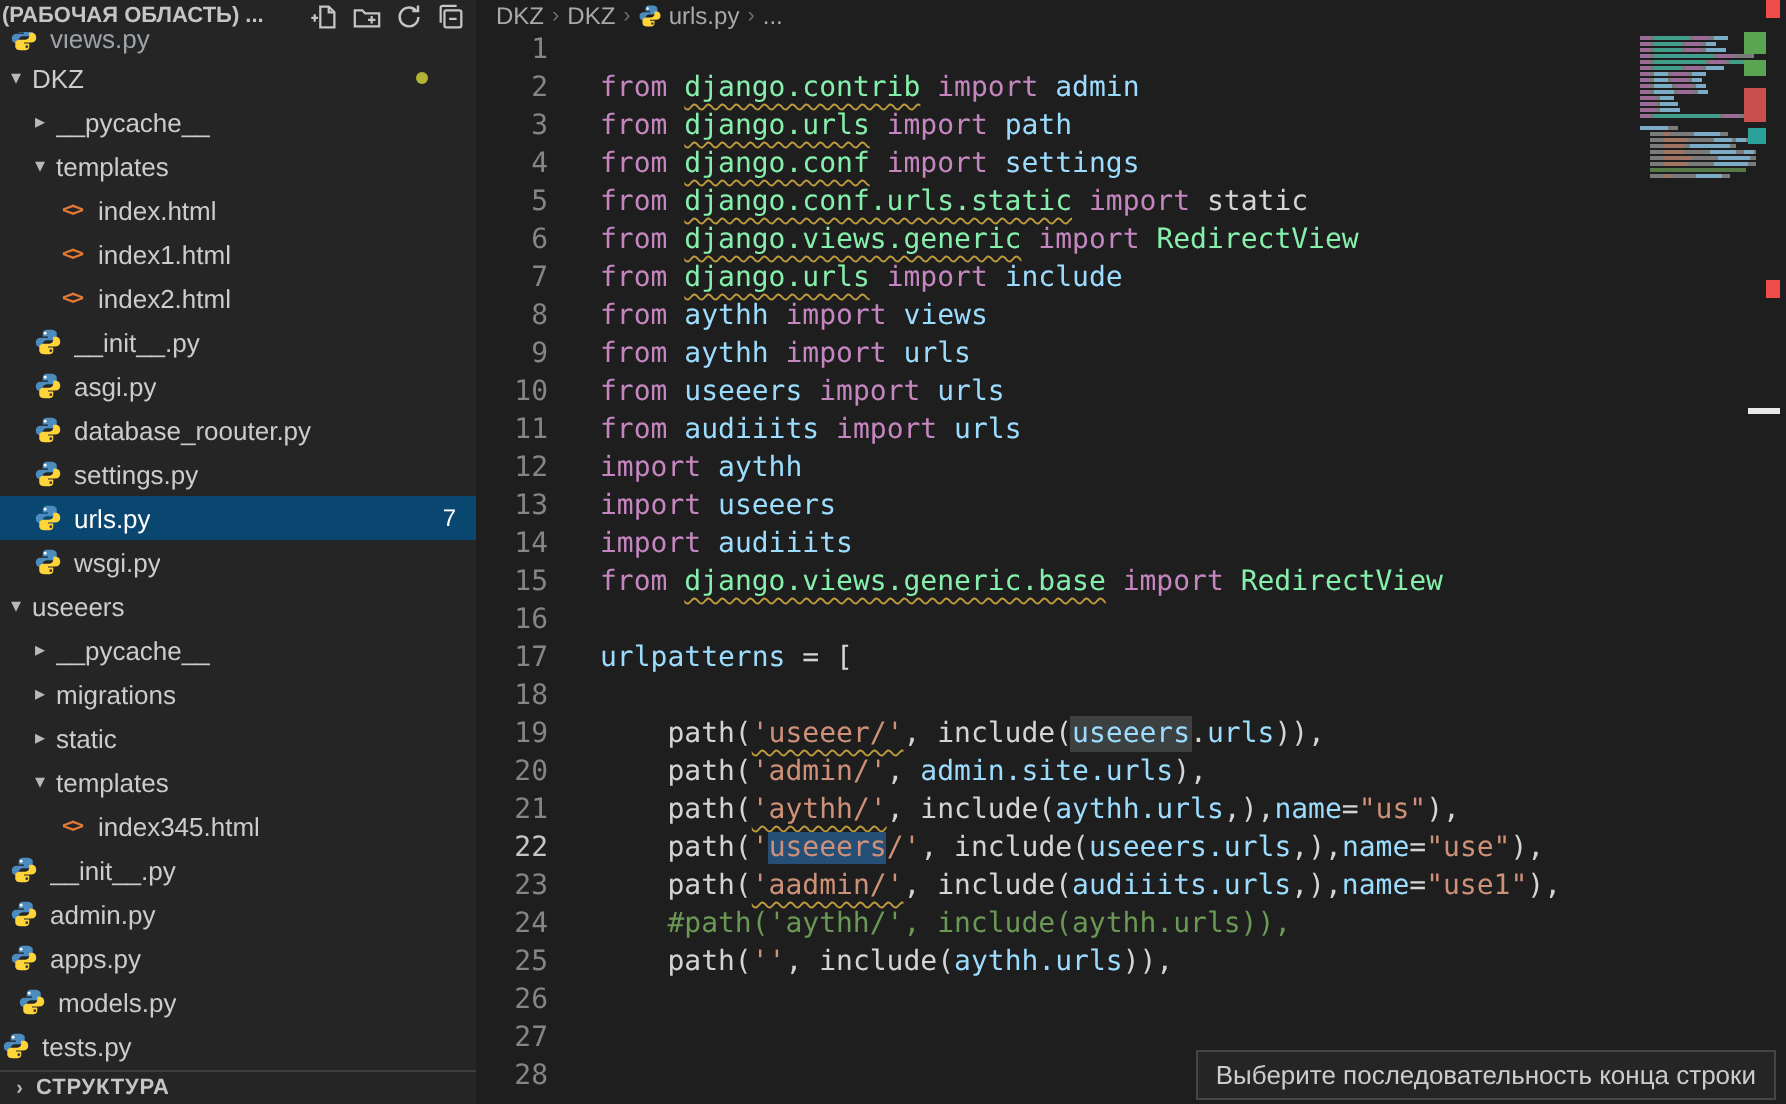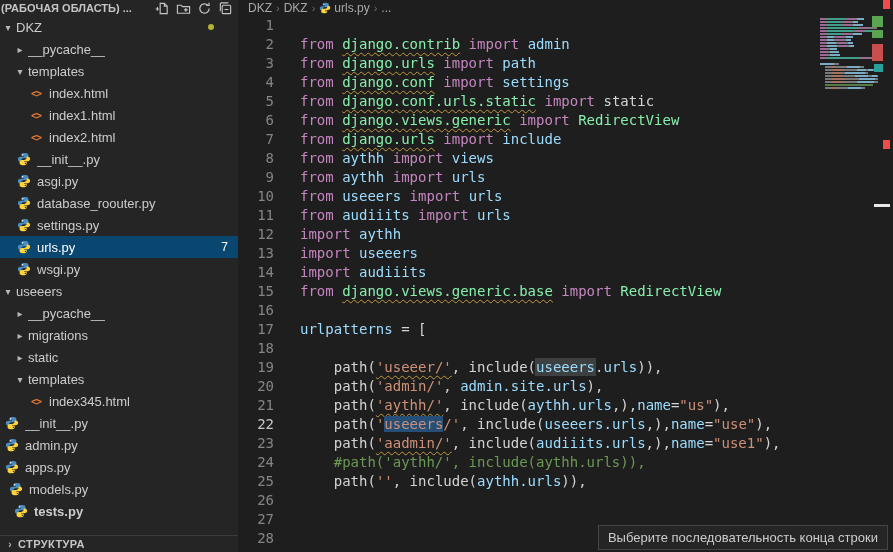--- a/index.html
+++ b/index.html
@@ -74,20 +74,31 @@
           </span>
           <span class="icon">
             <svg width="15" height="15" viewBox="0 0 16 16" stroke="#c5c5c5" fill="none" stroke-width="1.2">
               <rect x="4.5" y="4.5" width="9" height="9" rx="1"></rect>
               <path d="M7 9h4M2.5 11V3A1 1 0 0 1 3.5 2H11"></path>
             </svg>
           </span>
         </span>
     </div>
     <div class="tree" id="tree">
+        <div class="row dim" style="height: 12px; align-items: flex-end; padding-bottom: 1px; overflow: hidden; padding-left: 4px;">
+          <span class="ficon">
+            <svg width="14" height="14" viewBox="0 0 16 16">
+              <path fill="#4b8bbe" d="M7.9 1C5.6 1 5 2 5 3.2V4.8h3v.7H3.8C2.2 5.5 1 6.4 1 8.2 1 10 2.1 11 3.7 11H5V9.3C5 7.9 6.2 7 7.6 7h3C11.8 7 13 6.2 13 5V3.2C13 2 11.9 1 9.9 1z"></path>
+              <circle cx="6.4" cy="3" r=".8" fill="#fff"></circle>
+              <path fill="#ffd43b" d="M8.1 15c2.3 0 2.9-1 2.9-2.2V11.2H8v-.7h4.2c1.6 0 2.8-.9 2.8-2.7C15 6 13.9 5 12.3 5H11v1.7C11 8.1 9.8 9 8.4 9h-3C4.2 9 3 9.8 3 11v1.8C3 14 4.1 15 6.1 15z"></path>
+              <circle cx="9.6" cy="13" r=".8" fill="#3b3b3b"></circle>
+            </svg>
+          </span>
+          <span class="label">views.py</span>
+        </div>
         <div class="row" style="padding-left: 0px;">
           <span class="chev">▾</span>
           <span class="label">DKZ</span>
           <span class="dot"></span>
         </div>
         <div class="row" style="padding-left: 12px;">
           <span class="chev">▸</span>
           <span class="label">__pycache__</span>
         </div>
         <div class="row" style="padding-left: 12px;">
@@ -242,21 +253,21 @@
           <span class="ficon">
             <svg width="14" height="14" viewBox="0 0 16 16">
               <path fill="#4b8bbe" d="M7.9 1C5.6 1 5 2 5 3.2V4.8h3v.7H3.8C2.2 5.5 1 6.4 1 8.2 1 10 2.1 11 3.7 11H5V9.3C5 7.9 6.2 7 7.6 7h3C11.8 7 13 6.2 13 5V3.2C13 2 11.9 1 9.9 1z"></path>
               <circle cx="6.4" cy="3" r=".8" fill="#fff"></circle>
               <path fill="#ffd43b" d="M8.1 15c2.3 0 2.9-1 2.9-2.2V11.2H8v-.7h4.2c1.6 0 2.8-.9 2.8-2.7C15 6 13.9 5 12.3 5H11v1.7C11 8.1 9.8 9 8.4 9h-3C4.2 9 3 9.8 3 11v1.8C3 14 4.1 15 6.1 15z"></path>
               <circle cx="9.6" cy="13" r=".8" fill="#3b3b3b"></circle>
             </svg>
           </span>
           <span class="label">models.py</span>
         </div>
-        <div class="row" style="padding-left: 13px; font-weight: bold;">
+        <div class="row" style="padding-left: 0;">
           <span class="ficon">
             <svg width="14" height="14" viewBox="0 0 16 16">
               <path fill="#4b8bbe" d="M7.9 1C5.6 1 5 2 5 3.2V4.8h3v.7H3.8C2.2 5.5 1 6.4 1 8.2 1 10 2.1 11 3.7 11H5V9.3C5 7.9 6.2 7 7.6 7h3C11.8 7 13 6.2 13 5V3.2C13 2 11.9 1 9.9 1z"></path>
               <circle cx="6.4" cy="3" r=".8" fill="#fff"></circle>
               <path fill="#ffd43b" d="M8.1 15c2.3 0 2.9-1 2.9-2.2V11.2H8v-.7h4.2c1.6 0 2.8-.9 2.8-2.7C15 6 13.9 5 12.3 5H11v1.7C11 8.1 9.8 9 8.4 9h-3C4.2 9 3 9.8 3 11v1.8C3 14 4.1 15 6.1 15z"></path>
               <circle cx="9.6" cy="13" r=".8" fill="#3b3b3b"></circle>
             </svg>
           </span>
           <span class="label">tests.py</span>
         </div>

